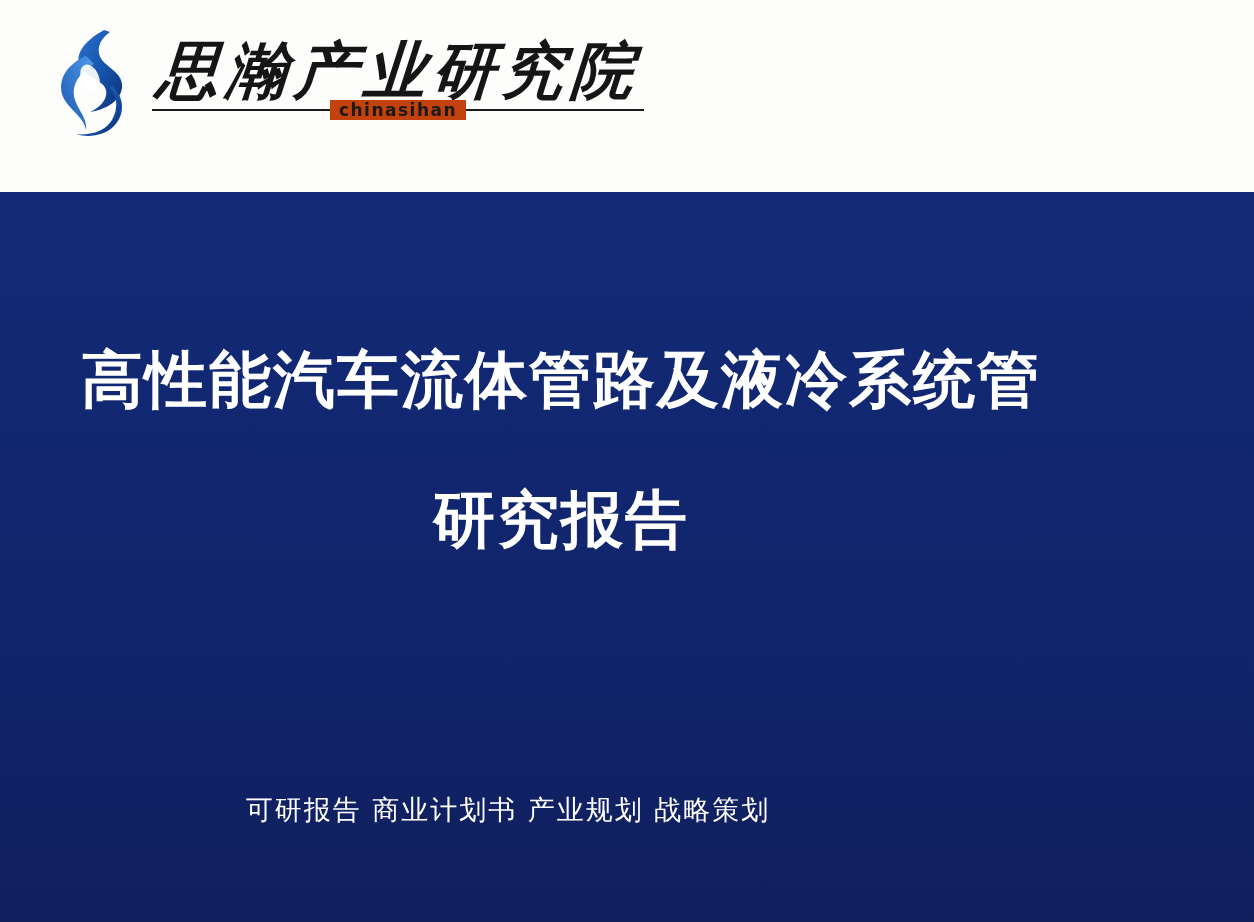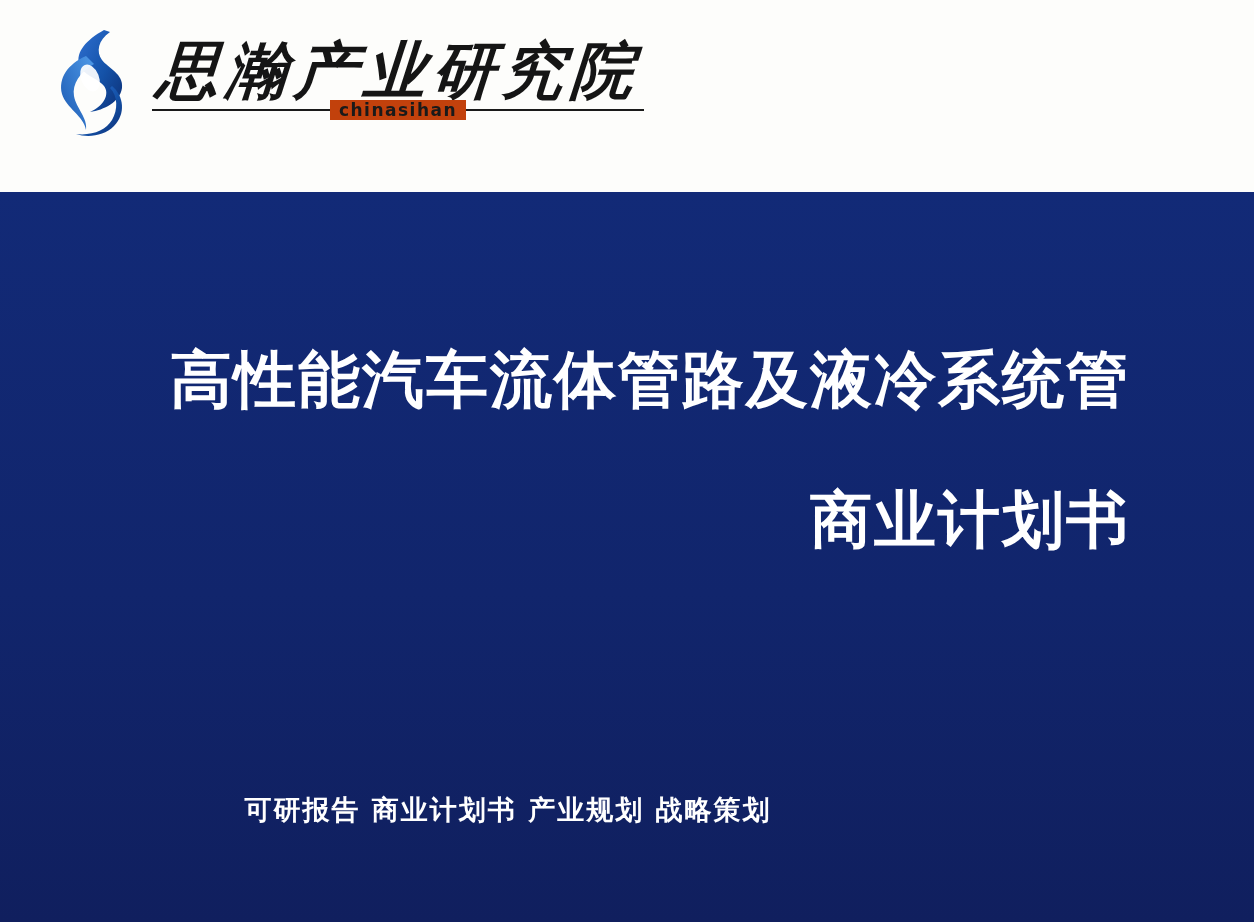--- a/index.html
+++ b/index.html
@@ -90,43 +90,42 @@
     height: 730px;
     background: #12256e;
     background: linear-gradient(180deg, #122a77 0%, #11256c 55%, #101f5e 100%);
     box-sizing: border-box;
   }
   .title-block {
     position: absolute;
     left: 0;
     top: 118px;
     width: 1122px;
-    text-align: right;
-    padding-left: 8px;
+    text-align: center;
   }
   .title-line {
     font-family: "DejaVu Sans", sans-serif;
     font-weight: 700;
     color: #ffffff;
     font-size: 62px;
     line-height: 140px;
     letter-spacing: 2px;
     white-space: nowrap;
   }
   .subtitle {
     position: absolute;
     left: 0;
     top: 600px;
     width: 1016px;
     text-align: center;
     font-family: "DejaVu Sans", sans-serif;
     font-size: 27px;
     color: #ffffff;
     letter-spacing: 2px;
-    font-weight: 700;
+    font-weight: 400;
   }
 </style>
 </head>
 <body>
 
 <div class="page">
 
   <div class="header">
     <div class="logo-block">
 
@@ -155,18 +154,18 @@
         <div class="logo-rule"></div>
         <div class="logo-en">chinasihan</div>
       </div>
 
     </div>
   </div>
 
   <div class="cover">
     <div class="title-block">
       <div class="title-line">高性能汽车流体管路及液冷系统管</div>
-      <div class="title-line">商业计划书</div>
+      <div class="title-line">研究报告</div>
     </div>
     <div class="subtitle">可研报告 商业计划书 产业规划 战略策划</div>
   </div>
 
 </div>
 
 </body></html>

